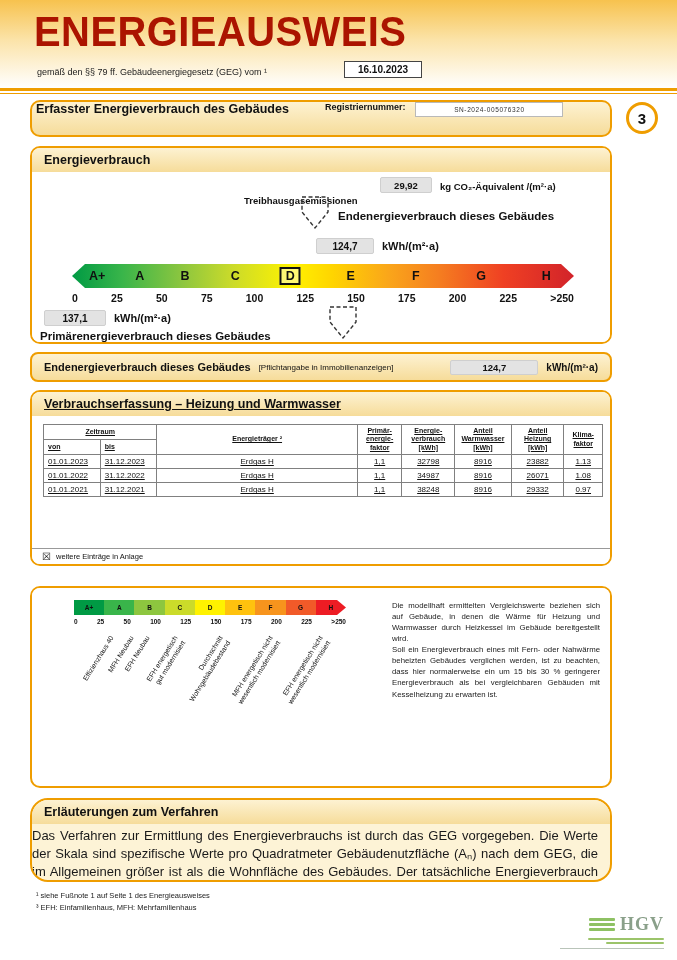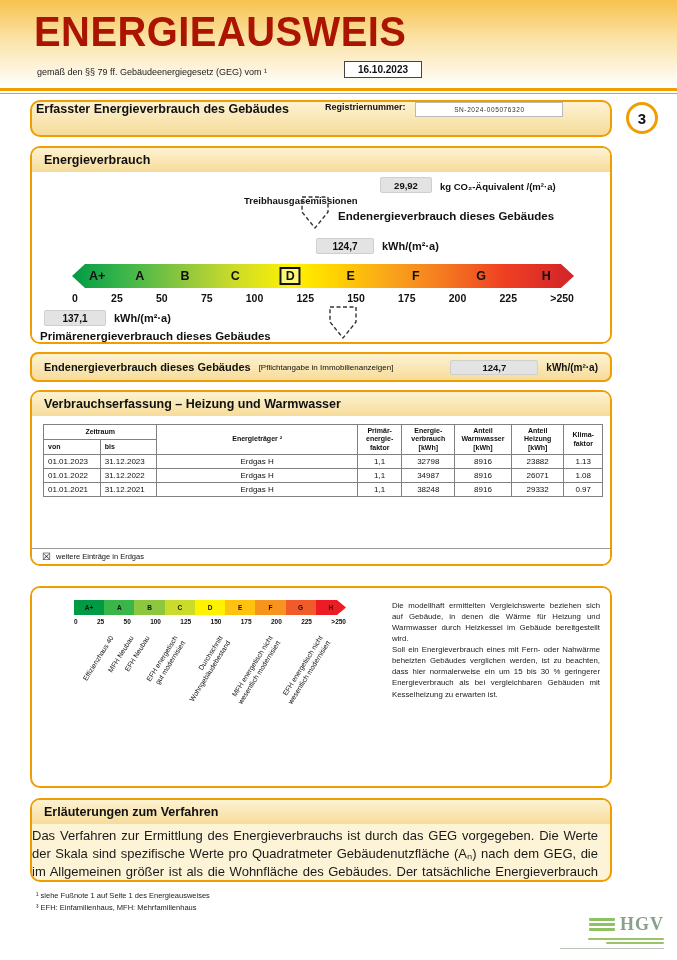--- a/index.html
+++ b/index.html
@@ -64,21 +64,21 @@
 
   
   .sec-banner { top:352px; height:30px; background:linear-gradient(180deg,#fdf2d2,#f6dc9a);
     border-radius:8px; display:flex; align-items:center; padding:0 12px; gap:8px; }
   .banner-label { font-weight:bold; font-size:11px; }
   .banner-note { font-size:8px; }
   .banner-box { width:88px; height:15px; font-size:9.5px; margin-left:auto; }
   .banner-unit { font-weight:bold; font-size:10px; }
 
   
-  .sec-table { top:390px; height:176px; }
+  .sec-table { top:390px; height:176px;text-decoration:underline; }
   .tbl-body { position:relative; height:150px; background:#fff; padding:8px 11px 0 11px; }
   table.usage { border-collapse:collapse; width:560px; }
   table.usage th, table.usage td { border:1px solid #808080; }
   table.usage th { font-weight:bold; font-size:7px; line-height:1.2; padding:2px 2px;
     white-space:pre-line; vertical-align:middle; text-align:center; }
   table.usage th.al { text-align:left; padding-left:4px; }
   table.usage td { font-size:8px; padding:2px 3px; text-align:center; height:13px; }
   table.usage td.al { text-align:left; padding-left:4px; }
   .tbl-foot { position:absolute; left:0; right:0; bottom:0; border-top:1px solid #999;
     padding:3px 10px 5px 10px; font-size:7.5px; display:flex; align-items:center; gap:5px; }
@@ -92,21 +92,21 @@
   .cmp-seg { flex:1; display:flex; align-items:center; justify-content:center; }
   .cmp-seg span { font-size:6.5px; font-weight:bold; color:#101010; }
   .cmp-ticks { position:absolute; left:42px; top:30px; width:272px; display:flex;
     justify-content:space-between; font-size:6.5px; font-weight:bold; }
   .cmp-label { position:absolute; top:46px; font-size:7px; line-height:1.3; white-space:pre;
     text-align:right; transform-origin:100% 0; transform:translateX(-100%) rotate(-58deg); color:#111; }
   .cmp-par { position:absolute; left:360px; top:12px; width:208px; font-size:7.8px;
     line-height:1.42; text-align:justify; white-space:pre-line; color:#1a1a1a; }
 
   
-  .sec-explain { top:798px; height:84px; background:#fdf3d6; }
+  .sec-explain { top:798px; height:84px; background:#fdf3d6;border-radius:18px; }
   .sec-explain .sec-title { background:linear-gradient(180deg,#fdf2d2,#f6dc9a); }
   .explain-par { padding:3px 12px 8px 0; font-size:13px; line-height:1.4;
     text-align:justify; color:#1a1a1a; }
 
   
   .footnotes { position:absolute; left:36px; top:890px; font-size:7.5px; line-height:12px; color:#222; }
   .logo { position:absolute; left:560px; top:914px; width:104px; }
   .logo-row { display:flex; align-items:center; justify-content:flex-end; gap:5px; }
   .logo-mark { display:flex; flex-direction:column; gap:2px; }
   .logo-mark i { display:block; width:26px; height:3px; background:#7ab648; border-radius:1px; opacity:0.85; }
@@ -254,21 +254,21 @@
           <td>1,1</td>
           <td>38248</td>
           <td>8916</td>
           <td>29332</td>
           <td>0.97</td>
         </tr>
       </tbody>
         </table>
       <div class="tbl-foot">
         <span class="cbx">☒</span>
-        <span>weitere Einträge in Erdgas</span>
+        <span>weitere Einträge in Anlage</span>
       </div>
     </div>
   </div>
 
   <div class="sec sec-compare">
     <div class="cmp-body">
       <div class="cmp-bar">
         <div class="cmp-seg" style="background: rgb(0, 154, 68);">
             <span>A+</span>
           </div>

